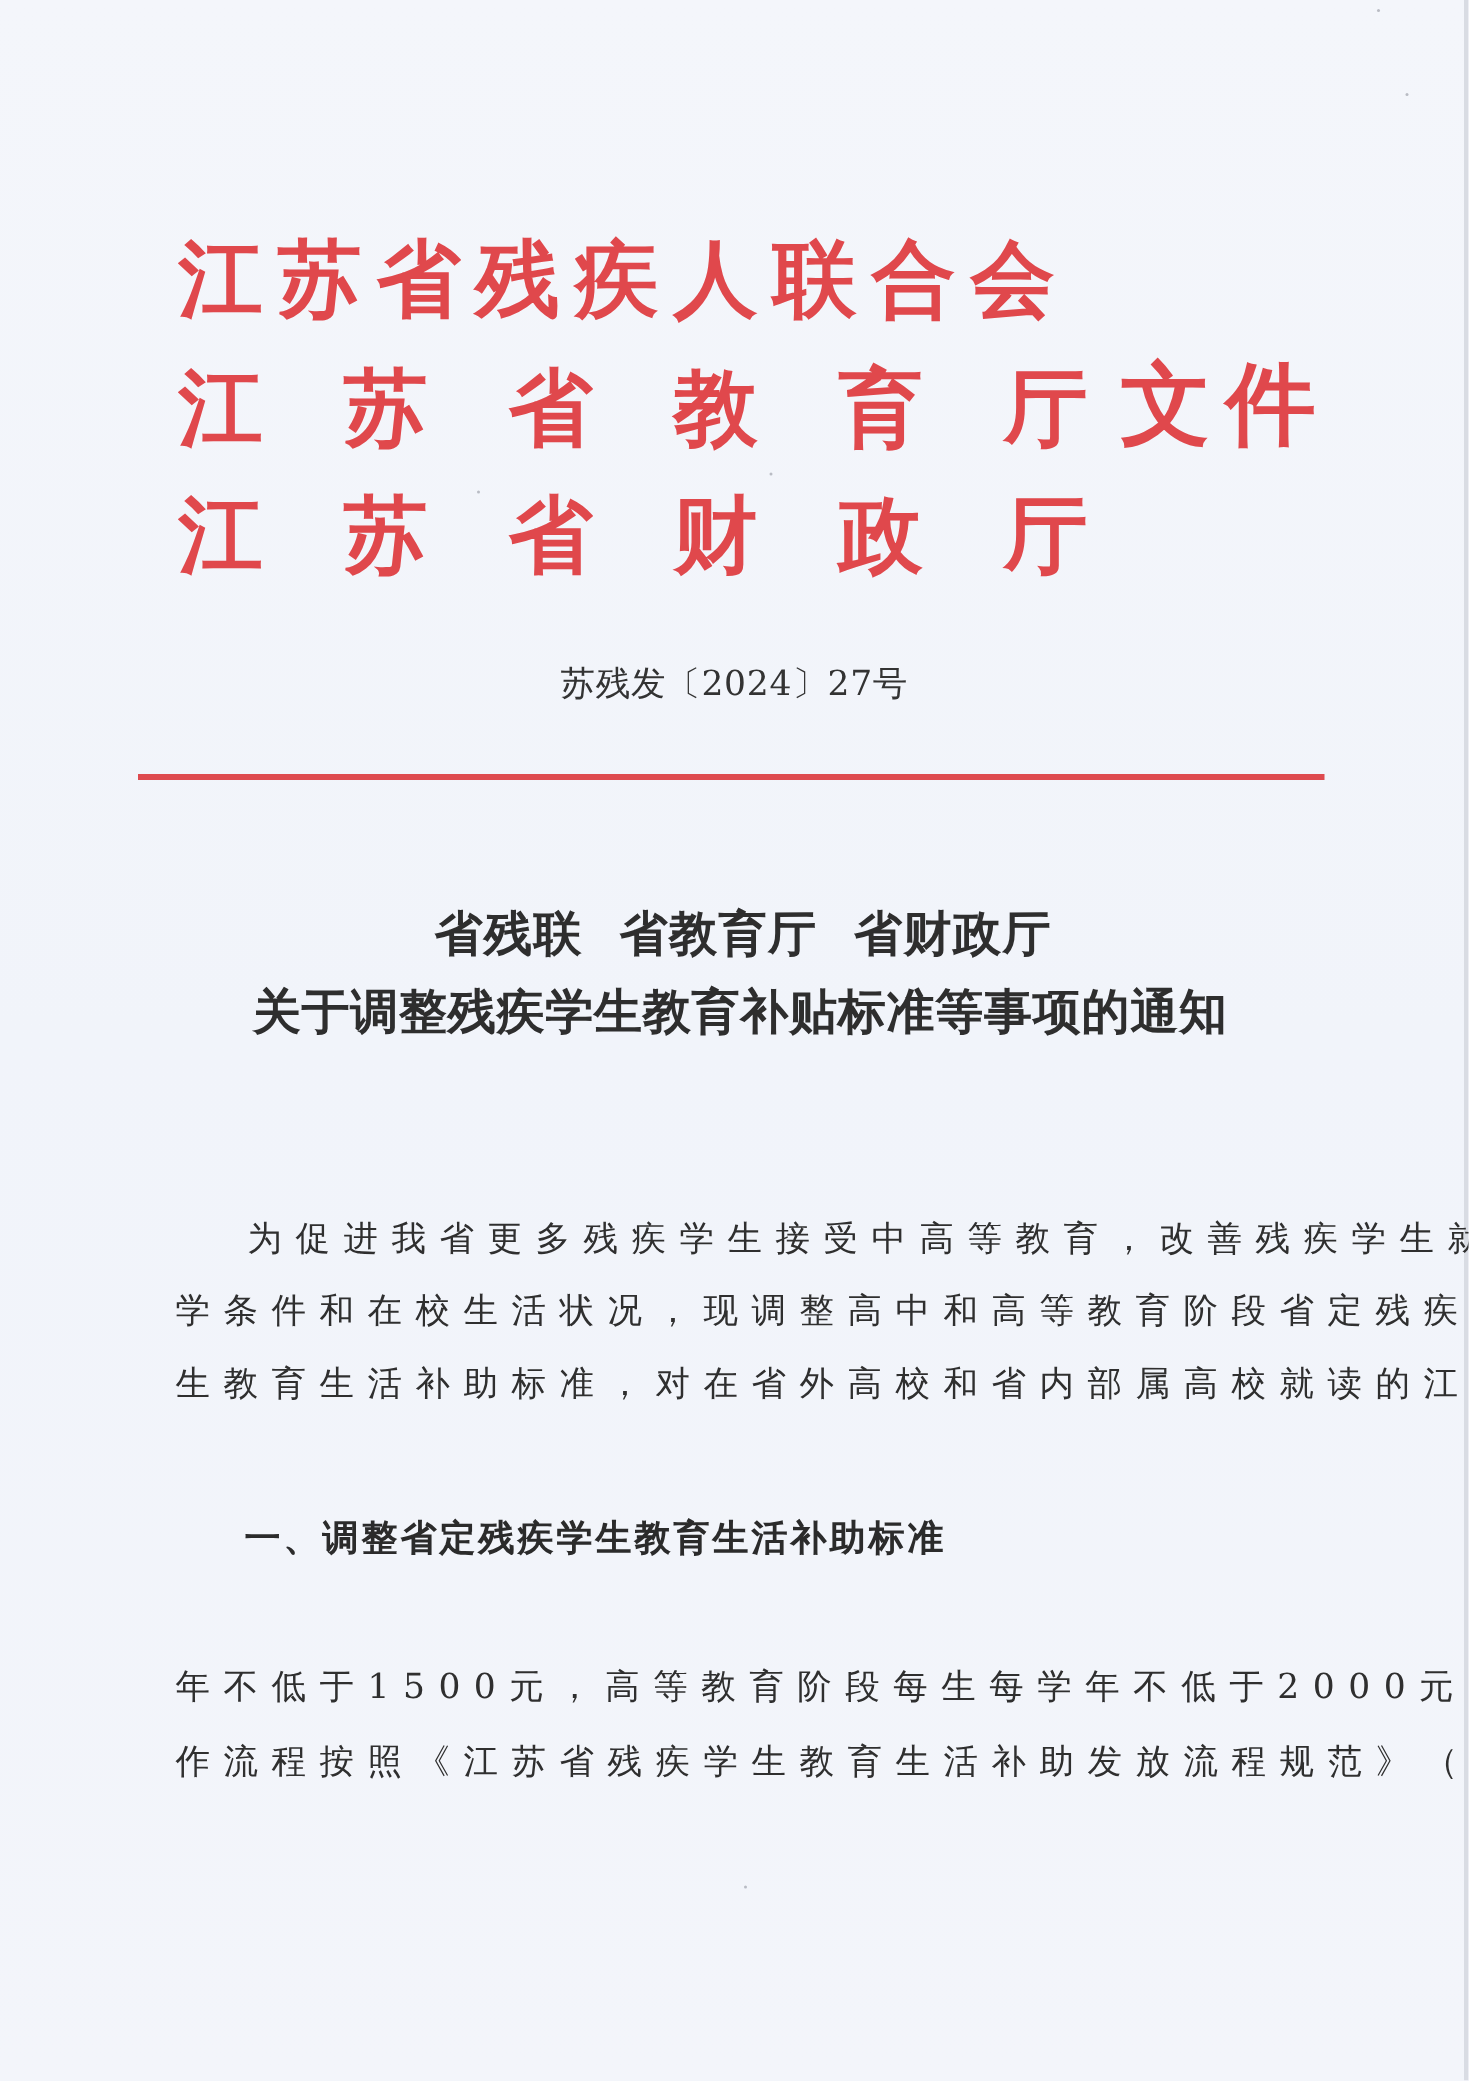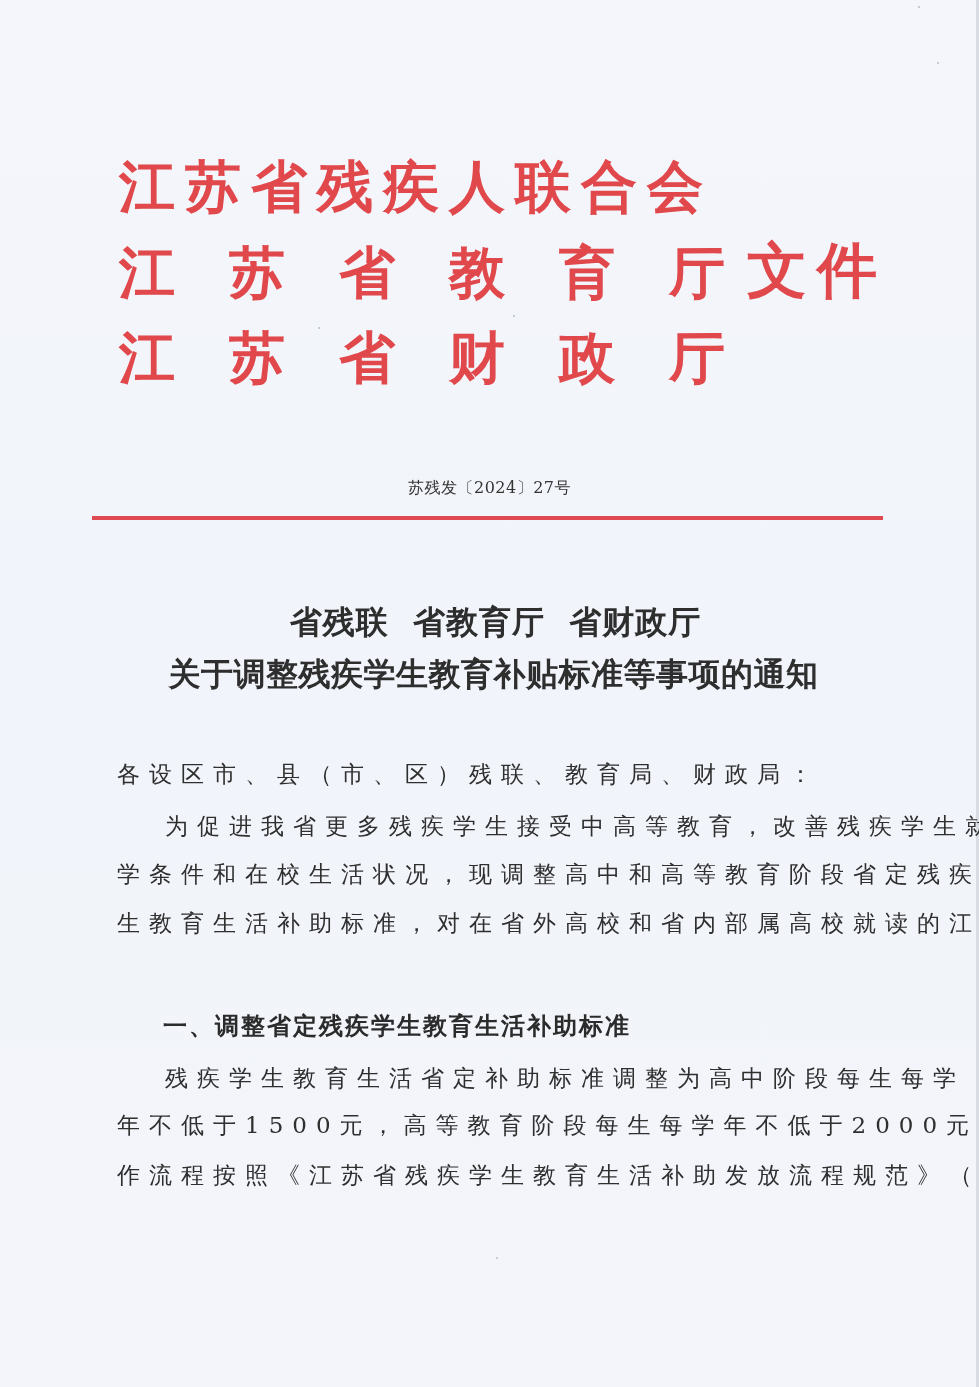--- a/index.html
+++ b/index.html
@@ -36,26 +36,25 @@
     .hdr-row {
       position: absolute;
       left: 0; top: 0;
     }
     .doc-number {
       position: absolute;
       top: 440px;
       left: 0;
       width: 979px;
       text-align: center;
-      font-size: 16px;
+      font-size: 23px;
       line-height: 32px;
       color: #333;
       font-family: "DejaVu Serif", "Liberation Serif", serif;
       letter-spacing: 0.5px;
-      margin-top: 32px;
     }
     .red-rule {
       position: absolute;
       left: 92px;
       top: 516px;
       width: 791px;
       height: 4px;
       background: #de4a4f;
     }
     .title-line {
@@ -140,29 +139,27 @@
     <span class="hdr-char" style="left:666px;top:327px">厅</span>
   </div>
 
   <div class="doc-number">苏残发〔2024〕27号</div>
 
   <div class="red-rule"></div>
 
   <div class="title-line title-1">省残联  省教育厅  省财政厅</div>
   <div class="title-line title-2">关于调整残疾学生教育补贴标准等事项的通知</div>
 
-  <div class="body-line" style="top:758px">各设区市、县（市、区）残联、教育局、财政局：</div>
 
   <div class="body-line indent" style="top:810px">为促进我省更多残疾学生接受中高等教育，改善残疾学生就</div>
   <div class="body-line" style="top:858px">学条件和在校生活状况，现调整高中和高等教育阶段省定残疾学</div>
   <div class="body-line" style="top:907px">生教育生活补助标准，对在省外高校和省内部属高校就读的江苏</div>
 
   <div class="section-heading">一、调整省定残疾学生教育生活补助标准</div>
 
-  <div class="body-line indent" style="top:1062px">残疾学生教育生活省定补助标准调整为高中阶段每生每学</div>
   <div class="body-line" style="top:1109px">年不低于1500元，高等教育阶段每生每学年不低于2000元。工</div>
   <div class="body-line" style="top:1159px">作流程按照《江苏省残疾学生教育生活补助发放流程规范》（附</div>
 
   <div class="speck" style="left:918px;top:6px"></div>
   <div class="speck" style="left:937px;top:62px"></div>
   <div class="speck" style="left:318px;top:327px"></div>
   <div class="speck" style="left:513px;top:315px"></div>
   <div class="speck" style="left:496px;top:1257px"></div>
 </div>
 

